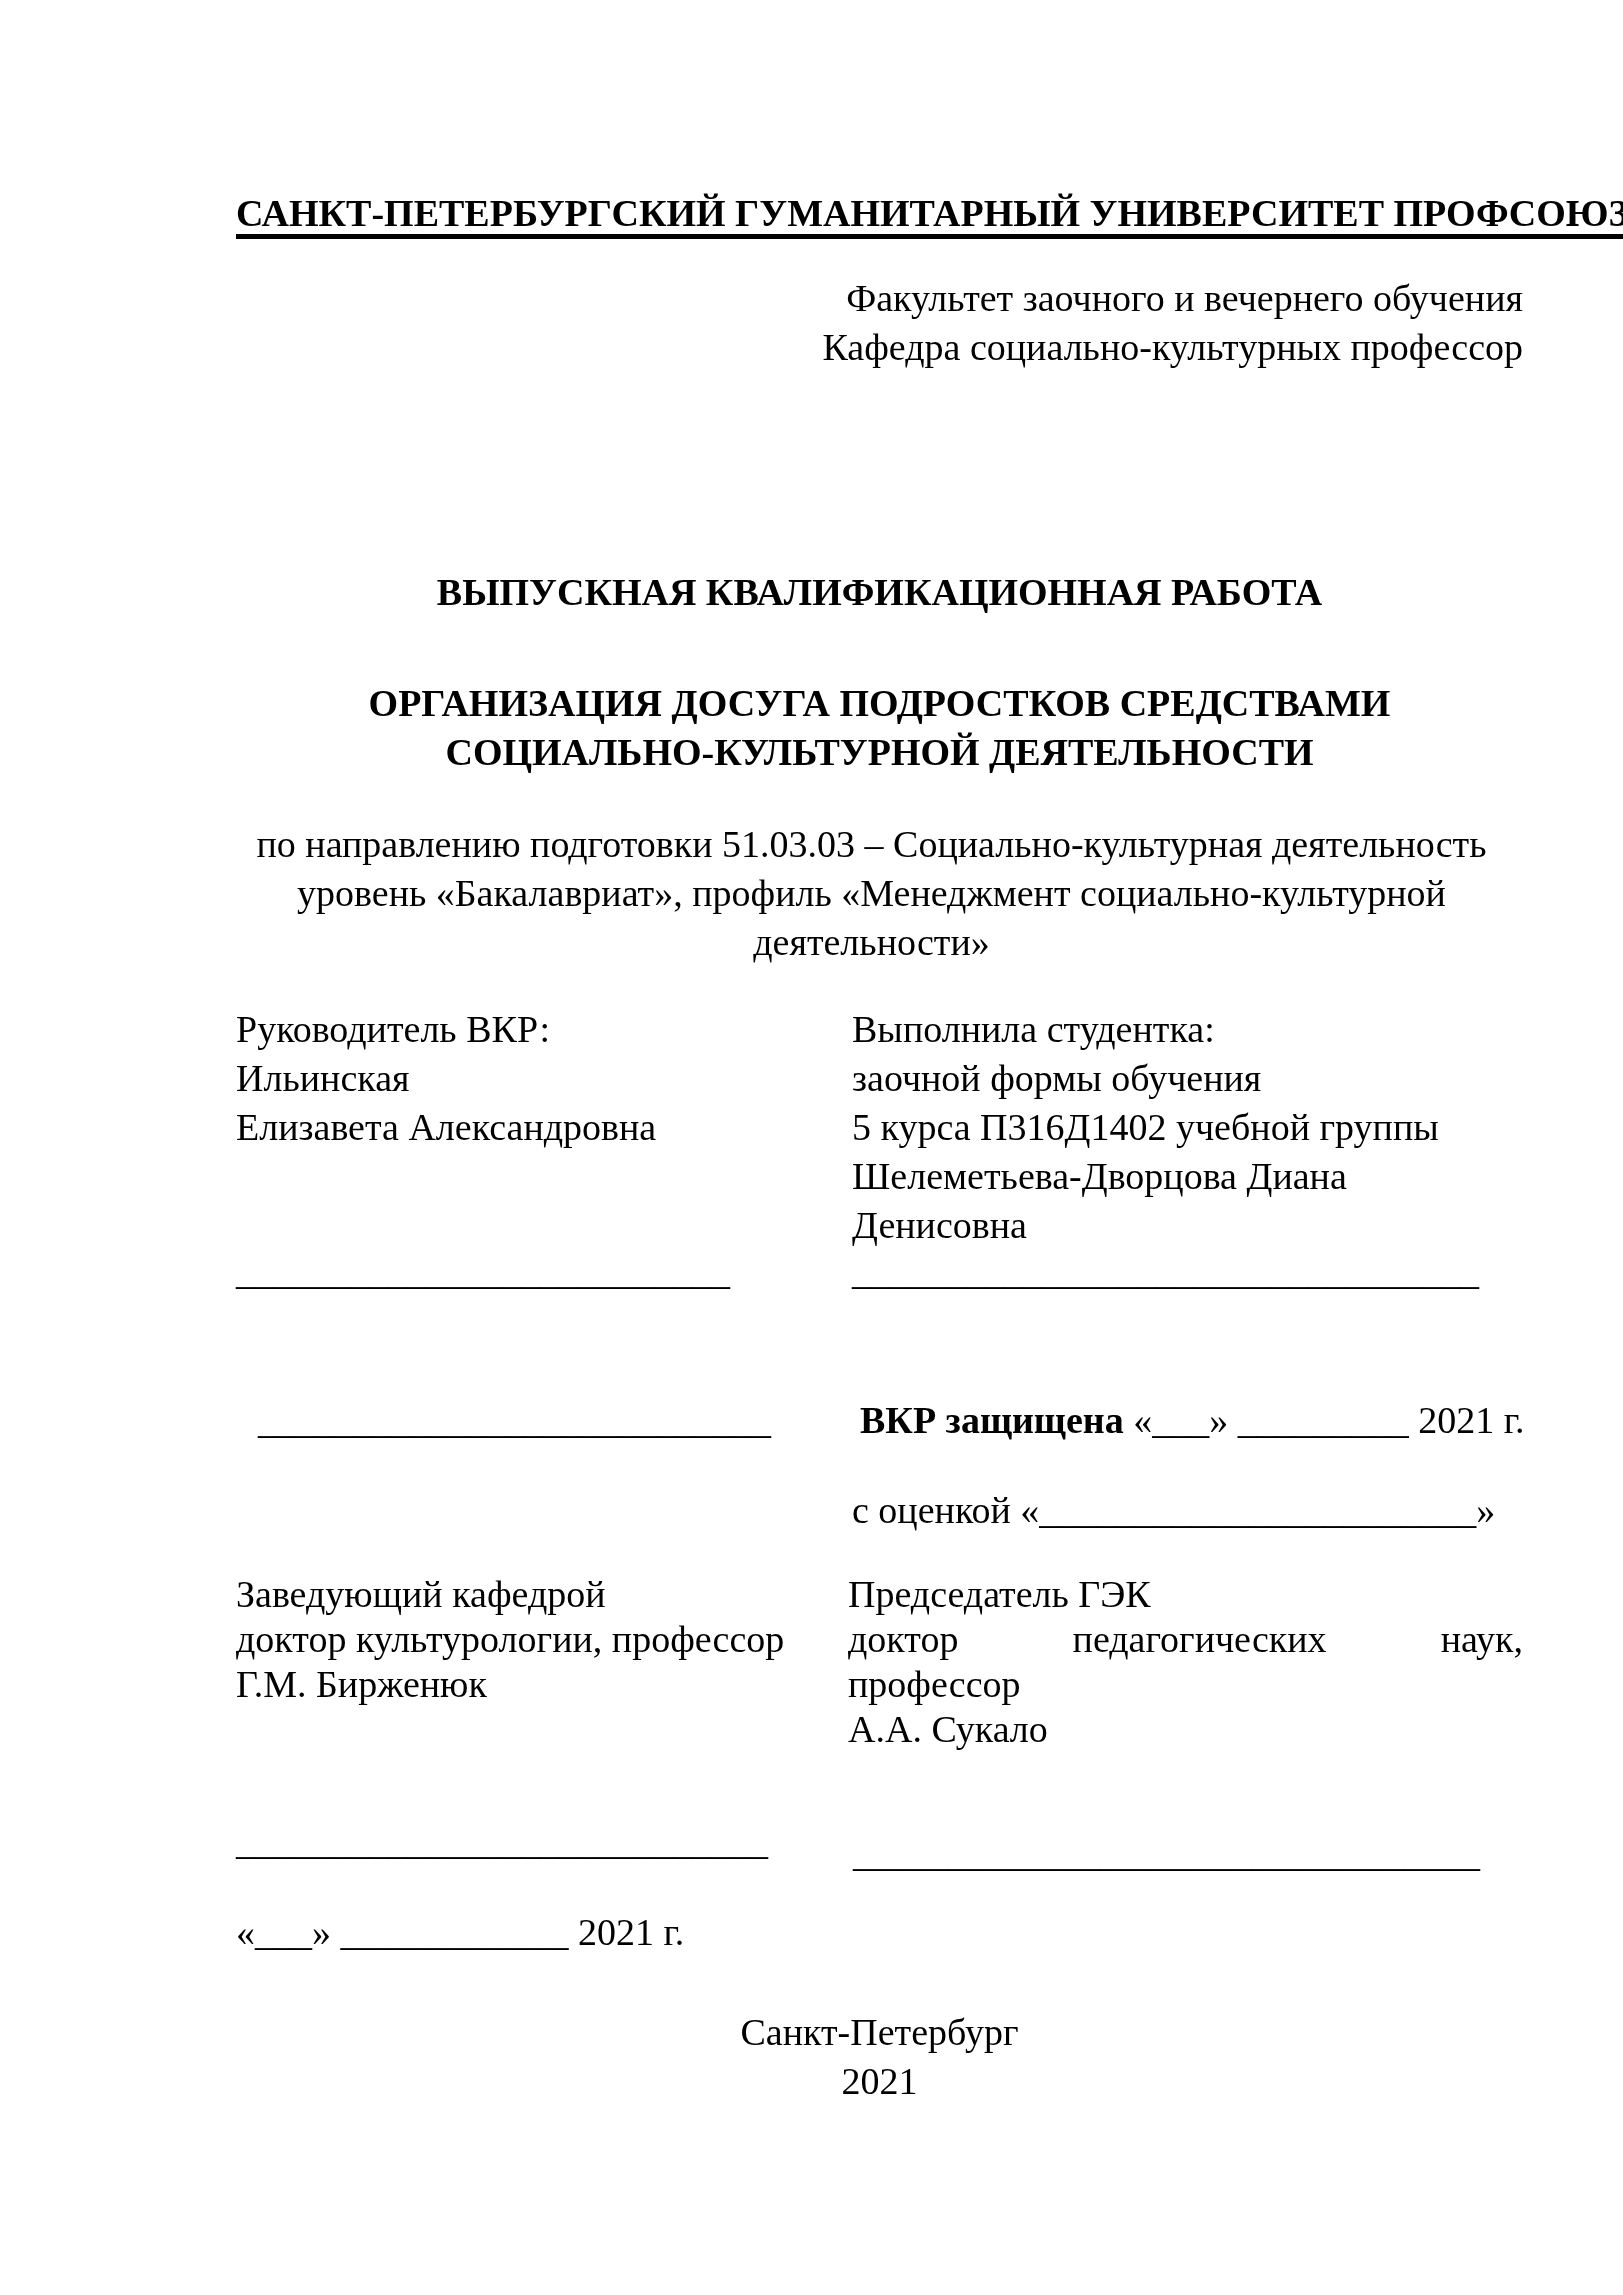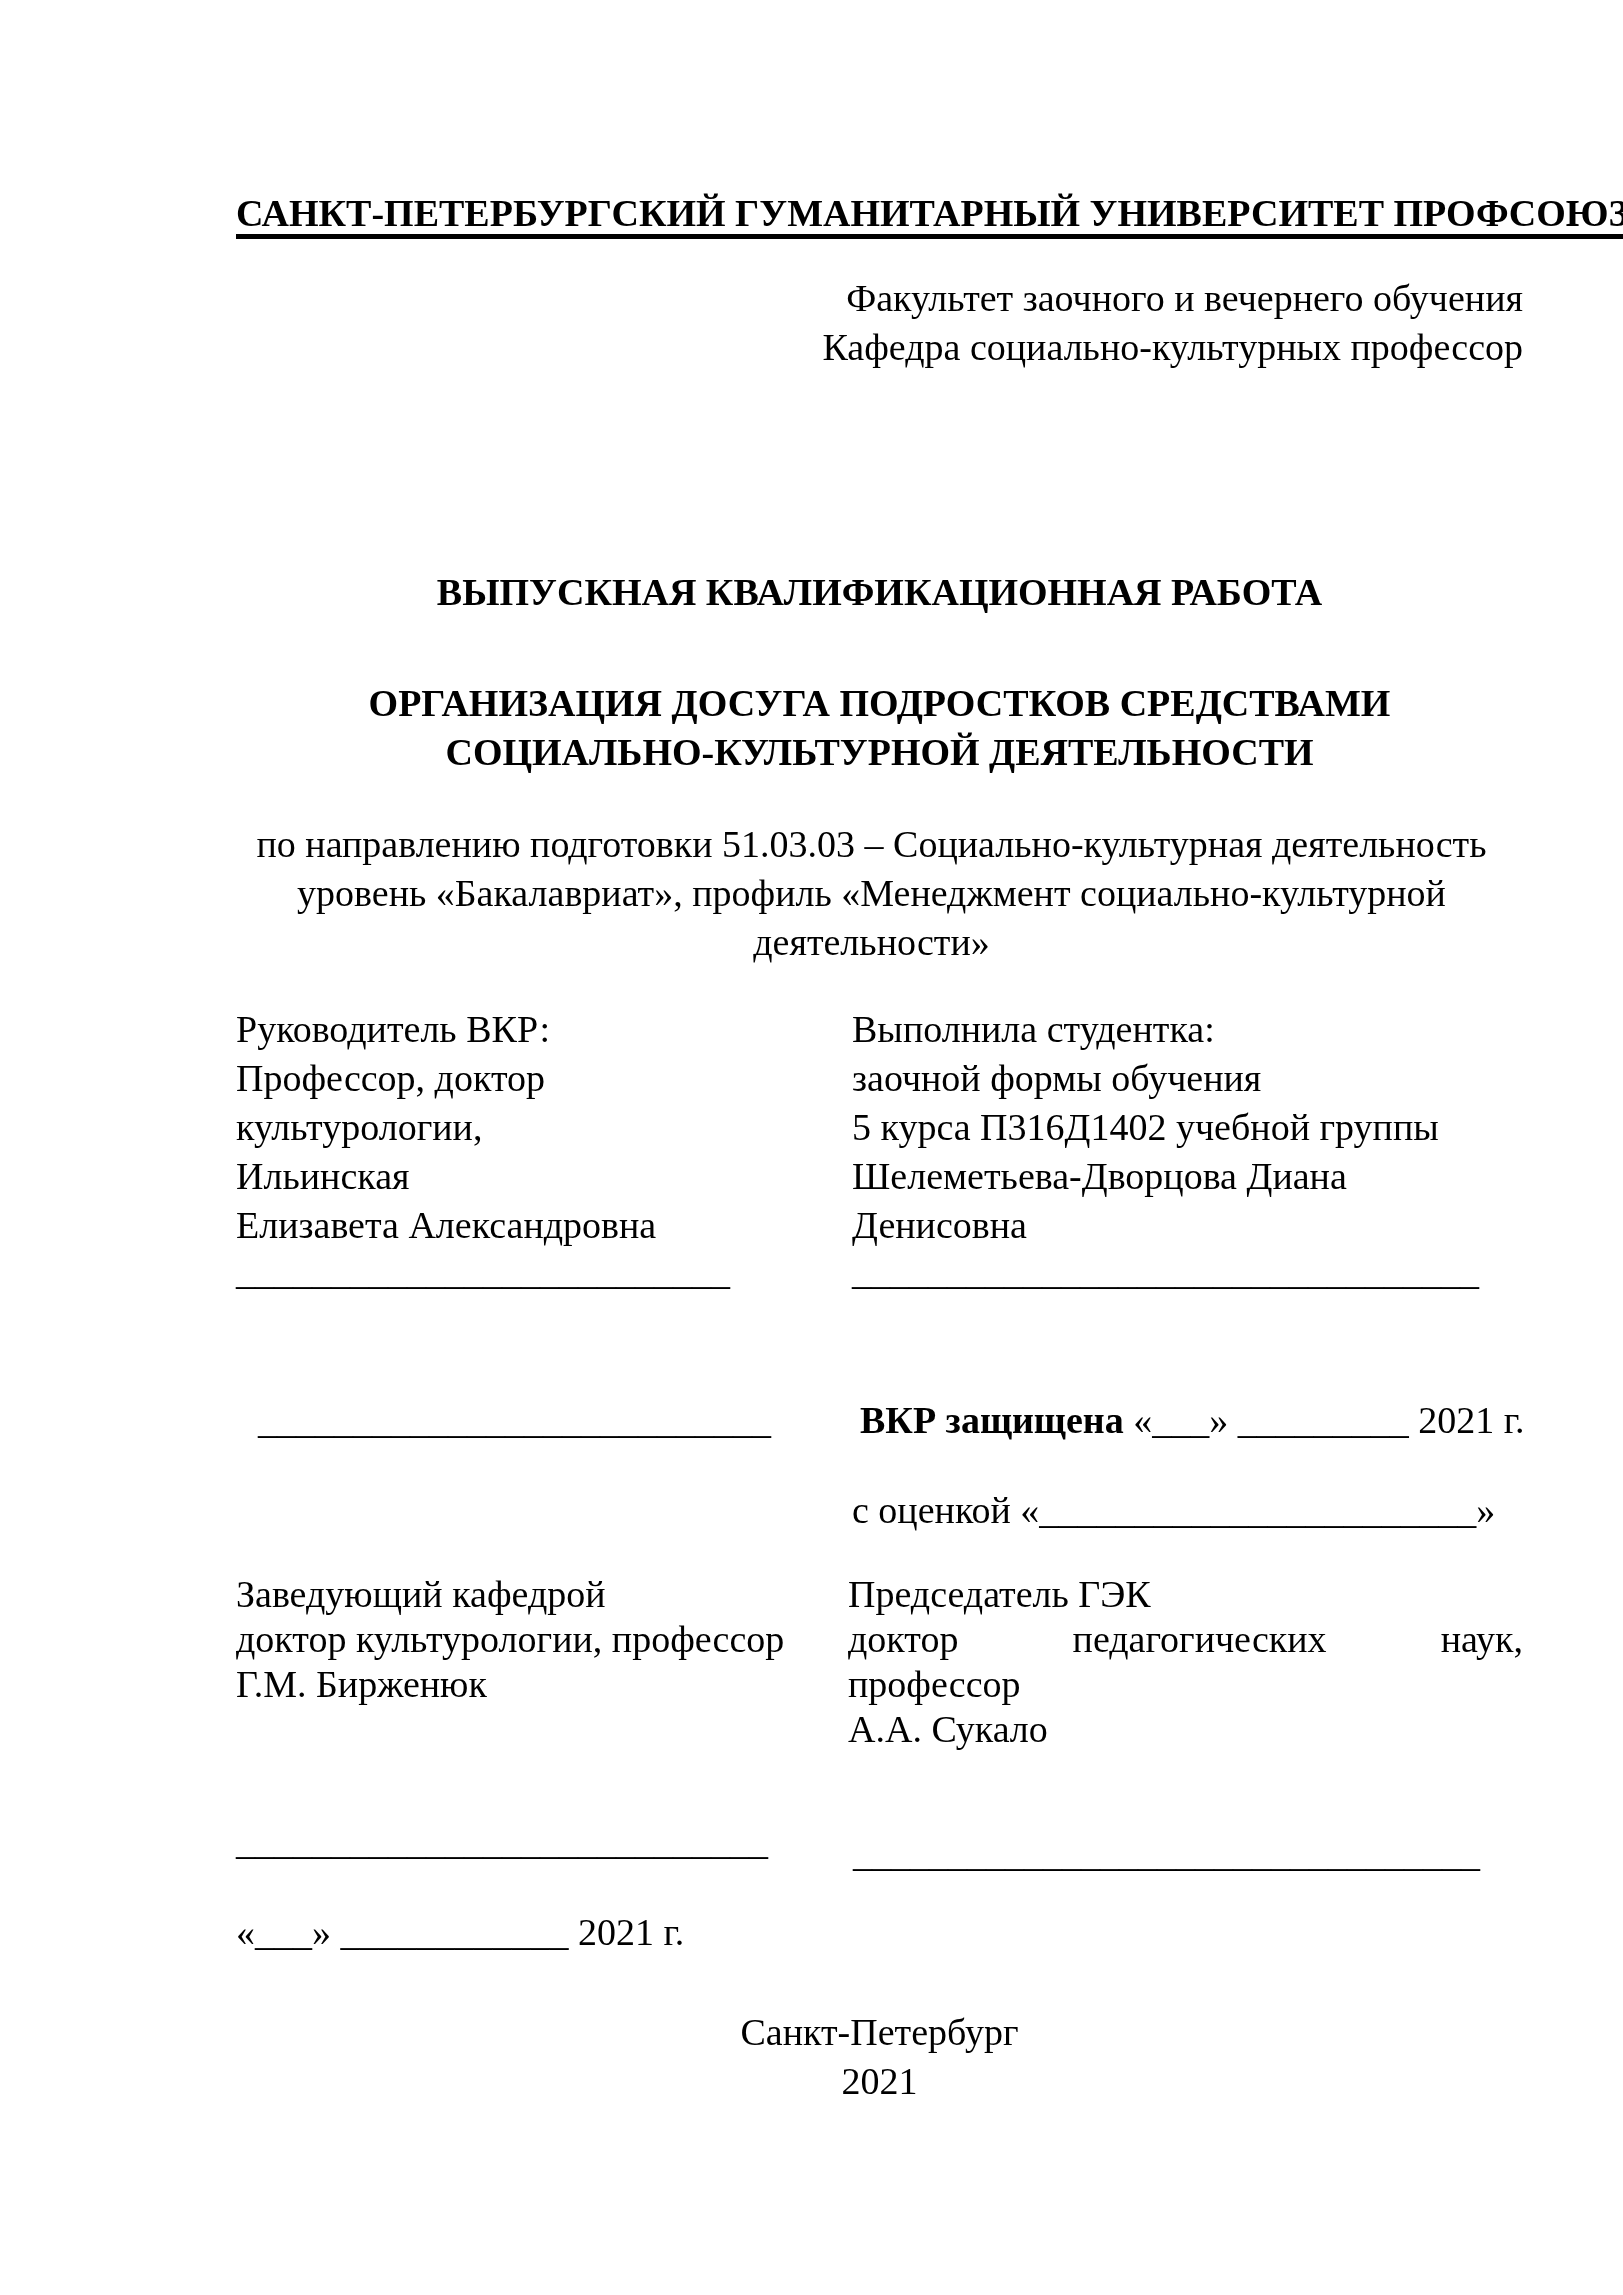--- a/index.html
+++ b/index.html
@@ -57,21 +57,20 @@
   </div>
 
   <div class="abs center" style="left:228px; top:813px; width:1287px;margin-top:7px;">
     <div>по направлению подготовки 51.03.03 – Социально-культурная деятельность</div>
     <div>уровень «Бакалавриат», профиль «Менеджмент социально-культурной</div>
     <div>деятельности»</div>
   </div>
 
   <div class="abs lh63" style="left:236px; top:1005px; width:550px;">
     <div>Руководитель ВКР:</div>
-    <div>Профессор, доктор культурологии,</div>
     <div>Ильинская</div>
     <div>Елизавета Александровна</div>
   </div>
 
   <div class="abs lh63" style="left:852px; top:1005px; width:671px;">
     <div>Выполнила студентка:</div>
     <div>заочной формы обучения</div>
     <div>5 курса П316Д1402 учебной группы</div>
     <div>Шелеметьева-Дворцова Диана</div>
     <div>Денисовна</div>

